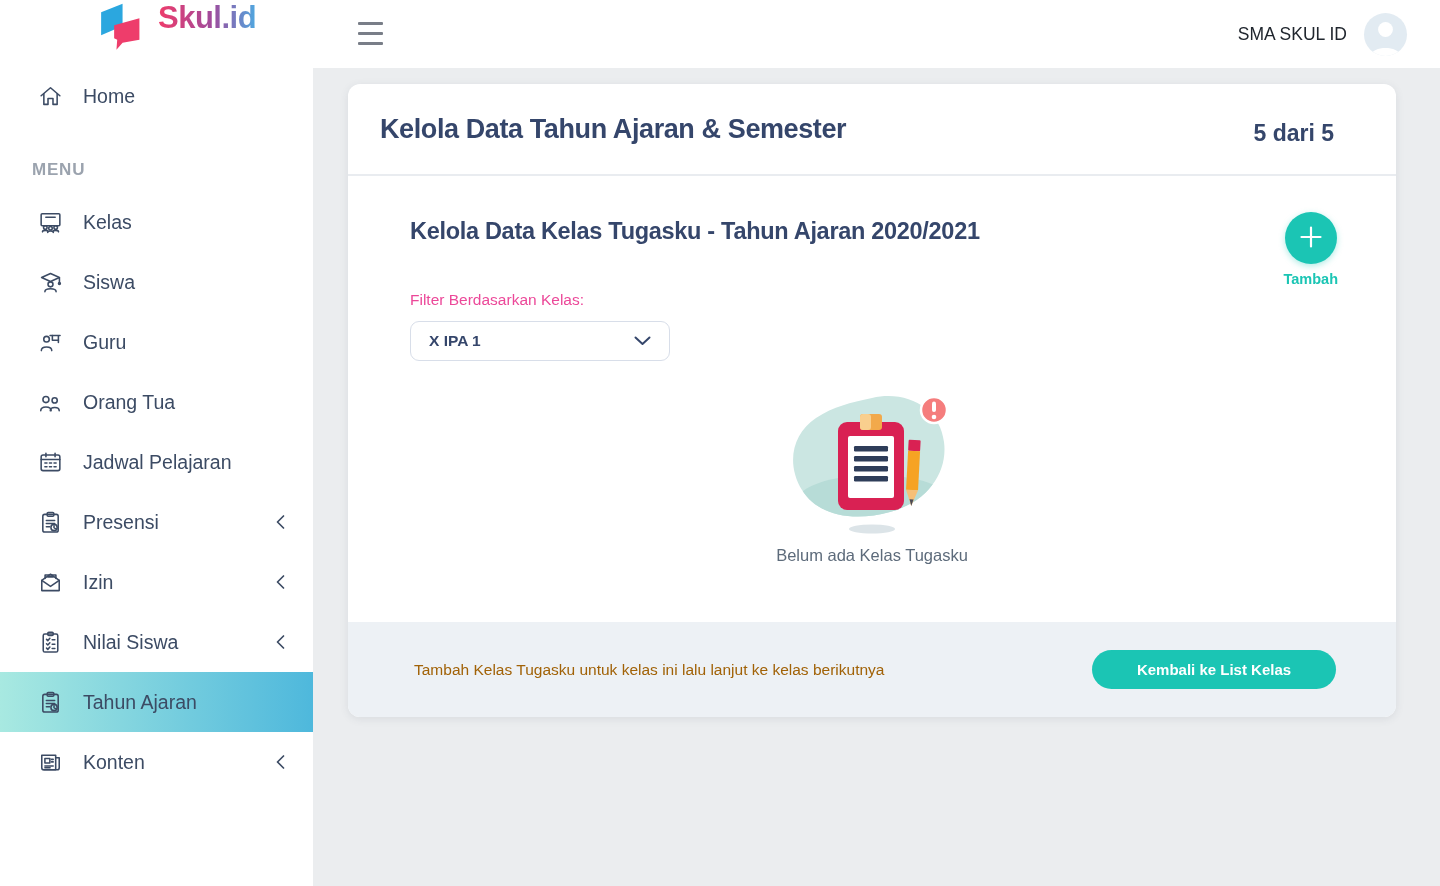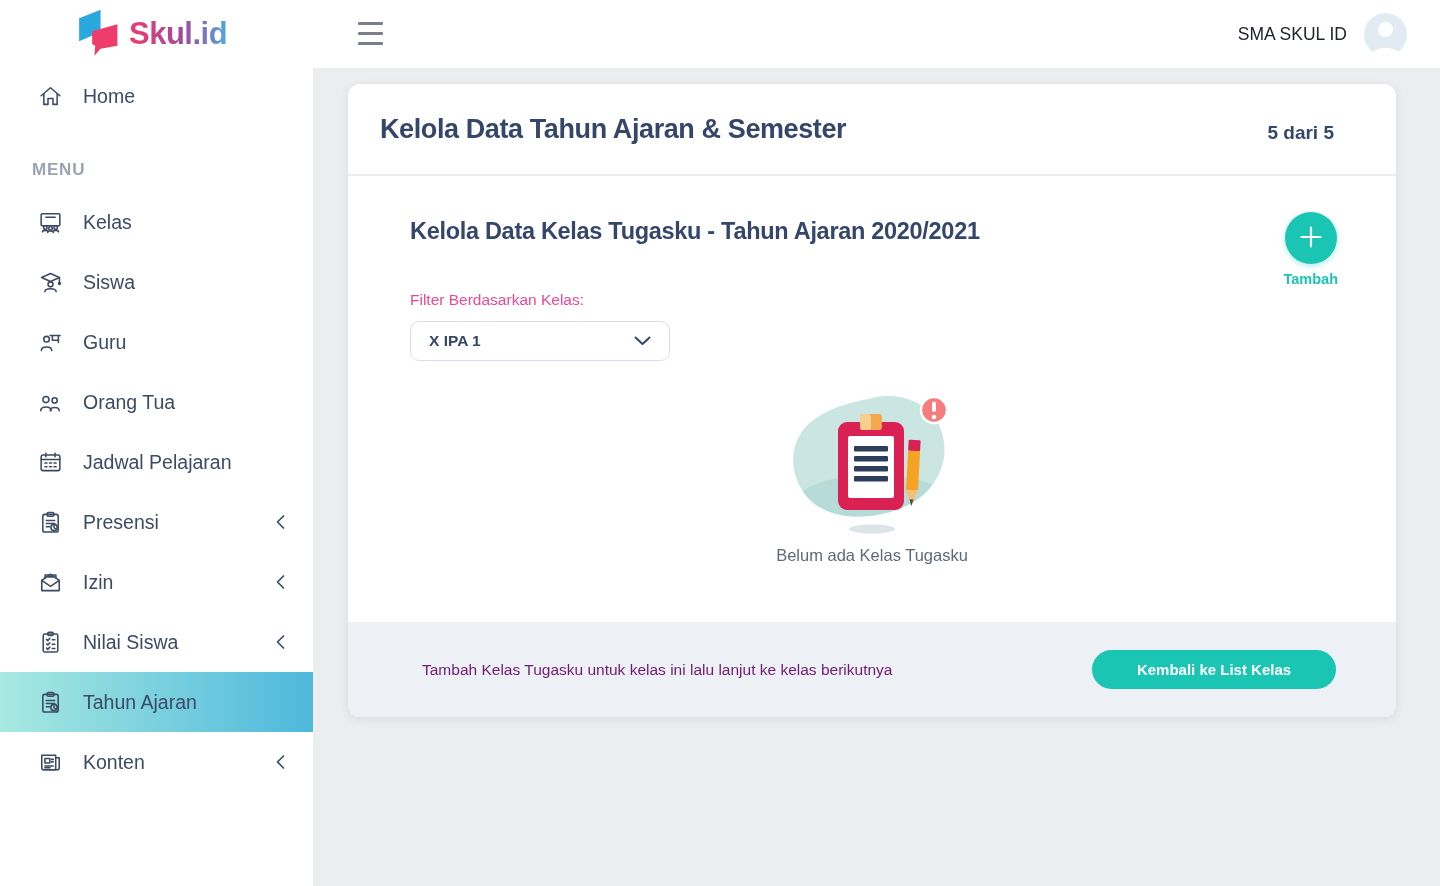--- a/index.html
+++ b/index.html
@@ -12,21 +12,21 @@
   
   .topbar { position:absolute; top:0; left:0; width:1440px; height:68px; background:#FFFFFF; z-index:1; }
   .hamburger { position:absolute; left:357px; top:20px; width:27px; height:27px; background:none; border:none; cursor:pointer; padding:2px 1px; display:flex; flex-direction:column; justify-content:space-between; }
   .hamburger span { display:block; height:3.4px; width:25px; background:#797E88; border-radius:1px; }
   .topbar-right { position:absolute; right:33px; top:0; height:68px; display:flex; align-items:center; gap:17px; }
   .school-name { font-size:17.5px; color:#20262E; }
   .avatar { width:43px; height:43px; border-radius:50%; background:#E2EBF2; overflow:hidden; cursor:pointer; flex:0 0 auto; }
 
   
   .sidebar { position:absolute; left:0; top:0; width:313px; height:886px; background:#FFFFFF; z-index:2; }
-  .logo { height:68px; display:flex; align-items:center; gap:7px; padding-left:73px; cursor:pointer; }
+  .logo { height:68px; display:flex; gap:14px; padding-left:95px; cursor:pointer; }
   .logo-text { font-size:31px; font-weight:bold; letter-spacing:-0.5px; color:#C2498F; }
   @supports (-webkit-background-clip:text) or (background-clip:text) {
     .logo-text {
       background:linear-gradient(90deg,#EF3C6B 0%,#A04A9C 55%,#4FA8E0 100%);
       -webkit-background-clip:text; background-clip:text;
       color:transparent; -webkit-text-fill-color:transparent;
     }
   }
   .side-item { display:flex; align-items:center; height:60px; padding-left:37px; font-size:19.5px; color:#3C4B64; position:relative; cursor:pointer; text-decoration:none; }
   .side-item .icon { width:27px; height:27px; margin-right:19px; flex:0 0 auto; display:flex; align-items:center; justify-content:center; }
@@ -34,38 +34,38 @@
   .side-item.home { height:56px; }
   .side-item.active { background:linear-gradient(90deg,#A8E9E1 0%,#4EB8DC 100%); }
   .menu-title { margin:24px 0 0 32px; height:44px; line-height:44px; font-size:17px; font-weight:bold; color:#9BA3AE; letter-spacing:0.8px; }
   .nav-items { margin-top:0; }
 
   
   .content { position:absolute; left:313px; top:68px; width:1127px; height:818px; background:#EBEDEF; }
   .card { position:absolute; left:35px; top:16px; width:1048px; background:#FFFFFF; border-radius:12px; overflow:hidden; box-shadow:0 2px 8px rgba(60,72,88,0.10); }
   .card-header { height:92px; display:flex; align-items:center; justify-content:space-between; padding:0 62px 0 32px; border-bottom:2px solid #E9ECF0; }
   .card-title { margin:0; font-size:27px; font-weight:bold; color:#35466B; letter-spacing:-0.4px; }
-  .pagination { font-size:19px; font-weight:bold; color:#35466B;margin-top:8px; }
+  .pagination { font-size:23px; font-weight:bold; color:#35466B;margin-top:8px; }
 
   .card-body { position:relative; height:446px; padding:42px 58px 0 62px; }
   .section-row { display:flex; justify-content:space-between; align-items:flex-start; }
   .section-title { margin:0; font-size:23.5px; font-weight:bold; color:#35466B; letter-spacing:-0.3px; }
   .add-wrap { display:flex; flex-direction:column; align-items:center; margin-top:-6px; }
   .add-btn { width:52px; height:52px; border-radius:50%; background:#1BC5B4; border:none; cursor:pointer; display:flex; align-items:center; justify-content:center; box-shadow:0 2px 6px rgba(27,197,180,0.35); }
   .add-label { margin-top:7px; font-size:14.5px; font-weight:bold; color:#1BC5B4; }
 
   .filter-label { display:block; margin-top:4px; font-size:15.5px; color:#ec4899; }
   .select { margin-top:12px; width:260px; height:40px; border:1px solid #D8DEE9; border-radius:9px; background:#fff; display:flex; align-items:center; justify-content:space-between; padding:8px 18px; cursor:pointer; }
   .select .value { font-size:15.5px; font-weight:bold; color:#35466B; }
 
   .empty-state { position:absolute; top:216px; left:0; right:0; text-align:center; }
   .empty-text { margin:2px 0 0 0; font-size:16.5px; color:#5D6B7B; }
 
   .card-footer { height:95px; background:#EDF1F5; display:flex; align-items:center; justify-content:space-between; padding:0 60px 0 62px; }
-  .footer-text { margin:12px; font-size:15.5px; color:#701a75; }
+  .footer-text { margin:4px; font-size:15.5px; color:#a16207; }
   .footer-btn { width:244px; height:39px; border-radius:20px; background:#1BC5B4; border:none; color:#FFFFFF; font-family:"Liberation Sans",sans-serif; font-weight:bold; font-size:15px; cursor:pointer; }
 
   svg.stroke-ic { stroke:#3C4B64; fill:none; stroke-width:1.5; stroke-linecap:round; stroke-linejoin:round; }
 </style>
 </head>
 <body>
 
 <header class="topbar">
   <button class="hamburger">
     <span></span>

